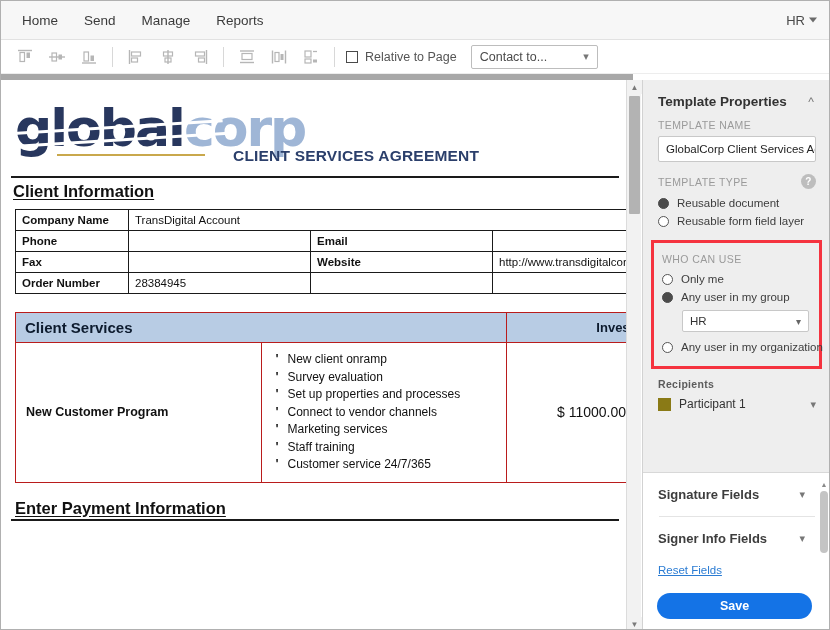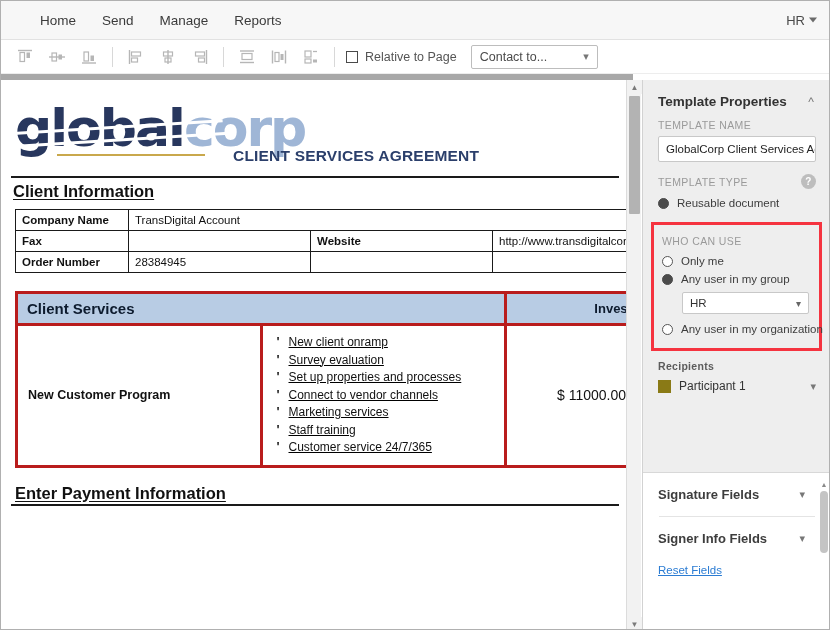--- a/index.html
+++ b/index.html
@@ -18,21 +18,21 @@
   }
 
   
   .menubar {
     position: absolute; left: 0; top: 0;
     width: 830px; height: 39px;
     background: #f7f7f7;
     border-bottom: 1px solid #e2e2e2;
     display: flex; align-items: center;
   }
-  .menu-items { display: flex; align-items: center; padding-left: 26px; }
+  .menu-items { display: flex; align-items: center; padding-left: 8px; }
   .menu-item {
     font-size: 13.5px; color: #3b3b3b;
     padding: 6px 13px; cursor: pointer;
     white-space: nowrap;
   }
   .user-menu {
     position: absolute; right: 14px; top: 50%;
     transform: translateY(-50%);
     font-size: 13px; color: #4a4a4a;
     display: flex; align-items: center; gap: 4px;
@@ -172,21 +172,21 @@
   .ci-addr-line { line-height: 20px; }
 
   
   .cs-table {
     margin: 18px 0 0 6px;
     border-collapse: collapse;
     width: 660px;
     table-layout: fixed;
   }
   .cs-table td, .cs-table th {
-    border: 3px solid #b91c1c;
+    border: 1px solid #b91c1c;
     vertical-align: middle;
   }
   .cs-head {
     background: #b8cce4;
     font-size: 15px; font-weight: 700;
     color: #0d1b2e;
     padding: 6px 9px;
     text-align: left;
   }
   .cs-head-right {
@@ -196,21 +196,21 @@
     padding: 6px 9px;
     text-align: right;
     width: 168px;
   }
   .cs-prog {
     font-size: 12.5px; font-weight: 700; color: #111;
     width: 141px; padding: 8px 10px;
     line-height: 17px;
   }
   .cs-list { padding: 8px 10px; }
-  .cs-list ul { list-style: none; text-decoration: underline; }
+  .cs-list ul { list-style: none; }
   .cs-list li {
     font-size: 12px; color: #111;
     line-height: 17.5px;
     padding-left: 16px; position: relative;
   }
   .cs-list li:before {
     content: "'";
     position: absolute; left: 4px; top: -1px;
     font-weight: 700; font-size: 13px; color: #222;
   }
@@ -511,20 +511,26 @@
       </div>
 
       <div class="hr-black"></div>
       <div class="sec-title">Client Information</div>
 
       <table class="ci-table">
         <tbody>
             <tr>
           <td class="ci-lbl">Company Name</td>
           <td class="ci-val" colspan="3">TransDigital Account</td>
+        </tr>
+        <tr>
+          <td class="ci-lbl">Phone</td>
+          <td class="ci-val">&nbsp;</td>
+          <td class="ci-lbl2">Email</td>
+          <td class="ci-val">&nbsp;</td>
         </tr>
         <tr>
           <td class="ci-lbl">Fax</td>
           <td class="ci-val">&nbsp;</td>
           <td class="ci-lbl2">Website</td>
           <td class="ci-val">http://www.transdigitalcorp.com</td>
         </tr>
         <tr>
           <td class="ci-lbl">Order Number</td>
           <td class="ci-val">28384945</td>
@@ -581,20 +587,24 @@
 
     <div class="field-label inline-help">
       <span>Template Type</span>
       <span class="help-icon">?</span>
     </div>
 
     <div class="radio-row">
       <span class="radio sel"></span>
       <span class="radio-lbl">Reusable document</span>
     </div>
+    <div class="radio-row">
+      <span class="radio"></span>
+      <span class="radio-lbl">Reusable form field layer</span>
+    </div>
 
     <div class="who-box">
       <div class="field-label">Who can use</div>
       <div class="radio-row">
         <span class="radio"></span>
         <span class="radio-lbl">Only me</span>
       </div>
       <div class="radio-row">
         <span class="radio sel"></span>
         <span class="radio-lbl">Any user in my group</span>
@@ -620,20 +630,21 @@
       <div class="field-group">
         <span class="field-group-title">Signature Fields</span>
         <span class="chev-dn">▾</span>
       </div>
       <div class="fg-divider"></div>
       <div class="field-group">
         <span class="field-group-title">Signer Info Fields</span>
         <span class="chev-dn">▾</span>
       </div>
       <span class="reset-link">Reset Fields</span>
+      <div class="save-btn">Save</div>
       <div class="panel-scroll">
         <div class="ps-arrow">▲</div>
         <div class="ps-thumb"></div>
       </div>
     </div>
   </div>
 
 </div>
 
 </body></html>

